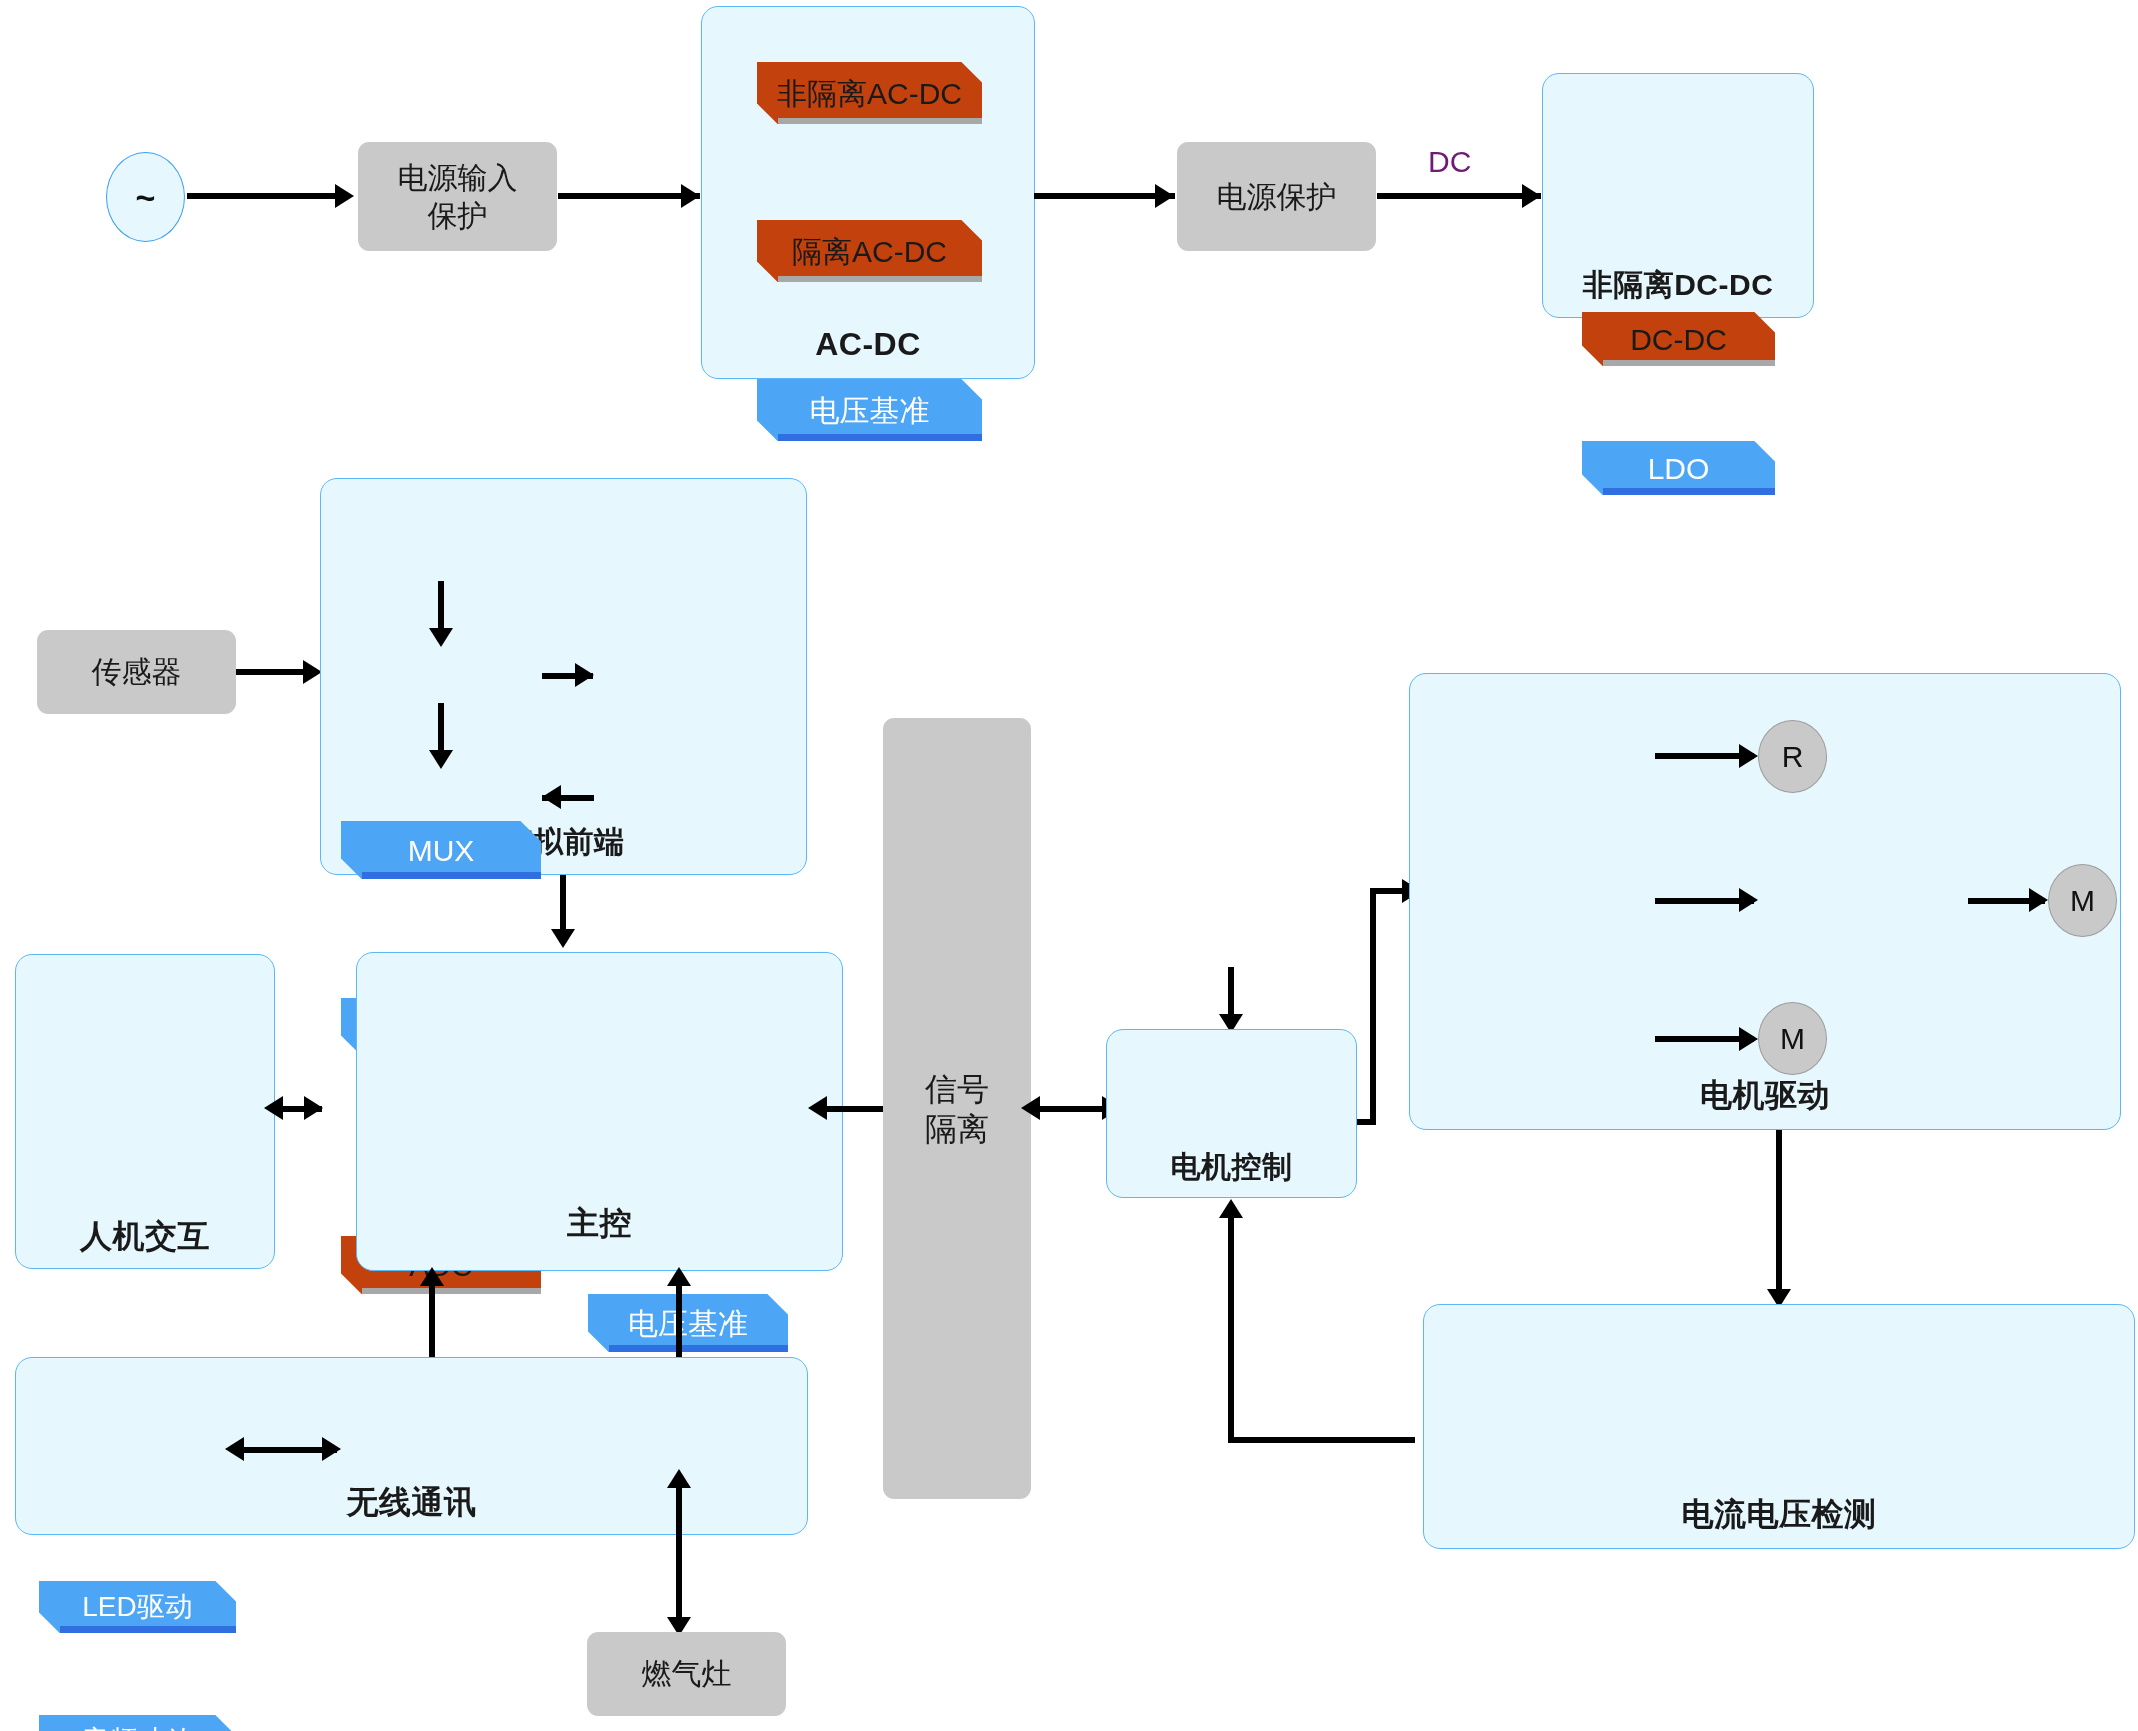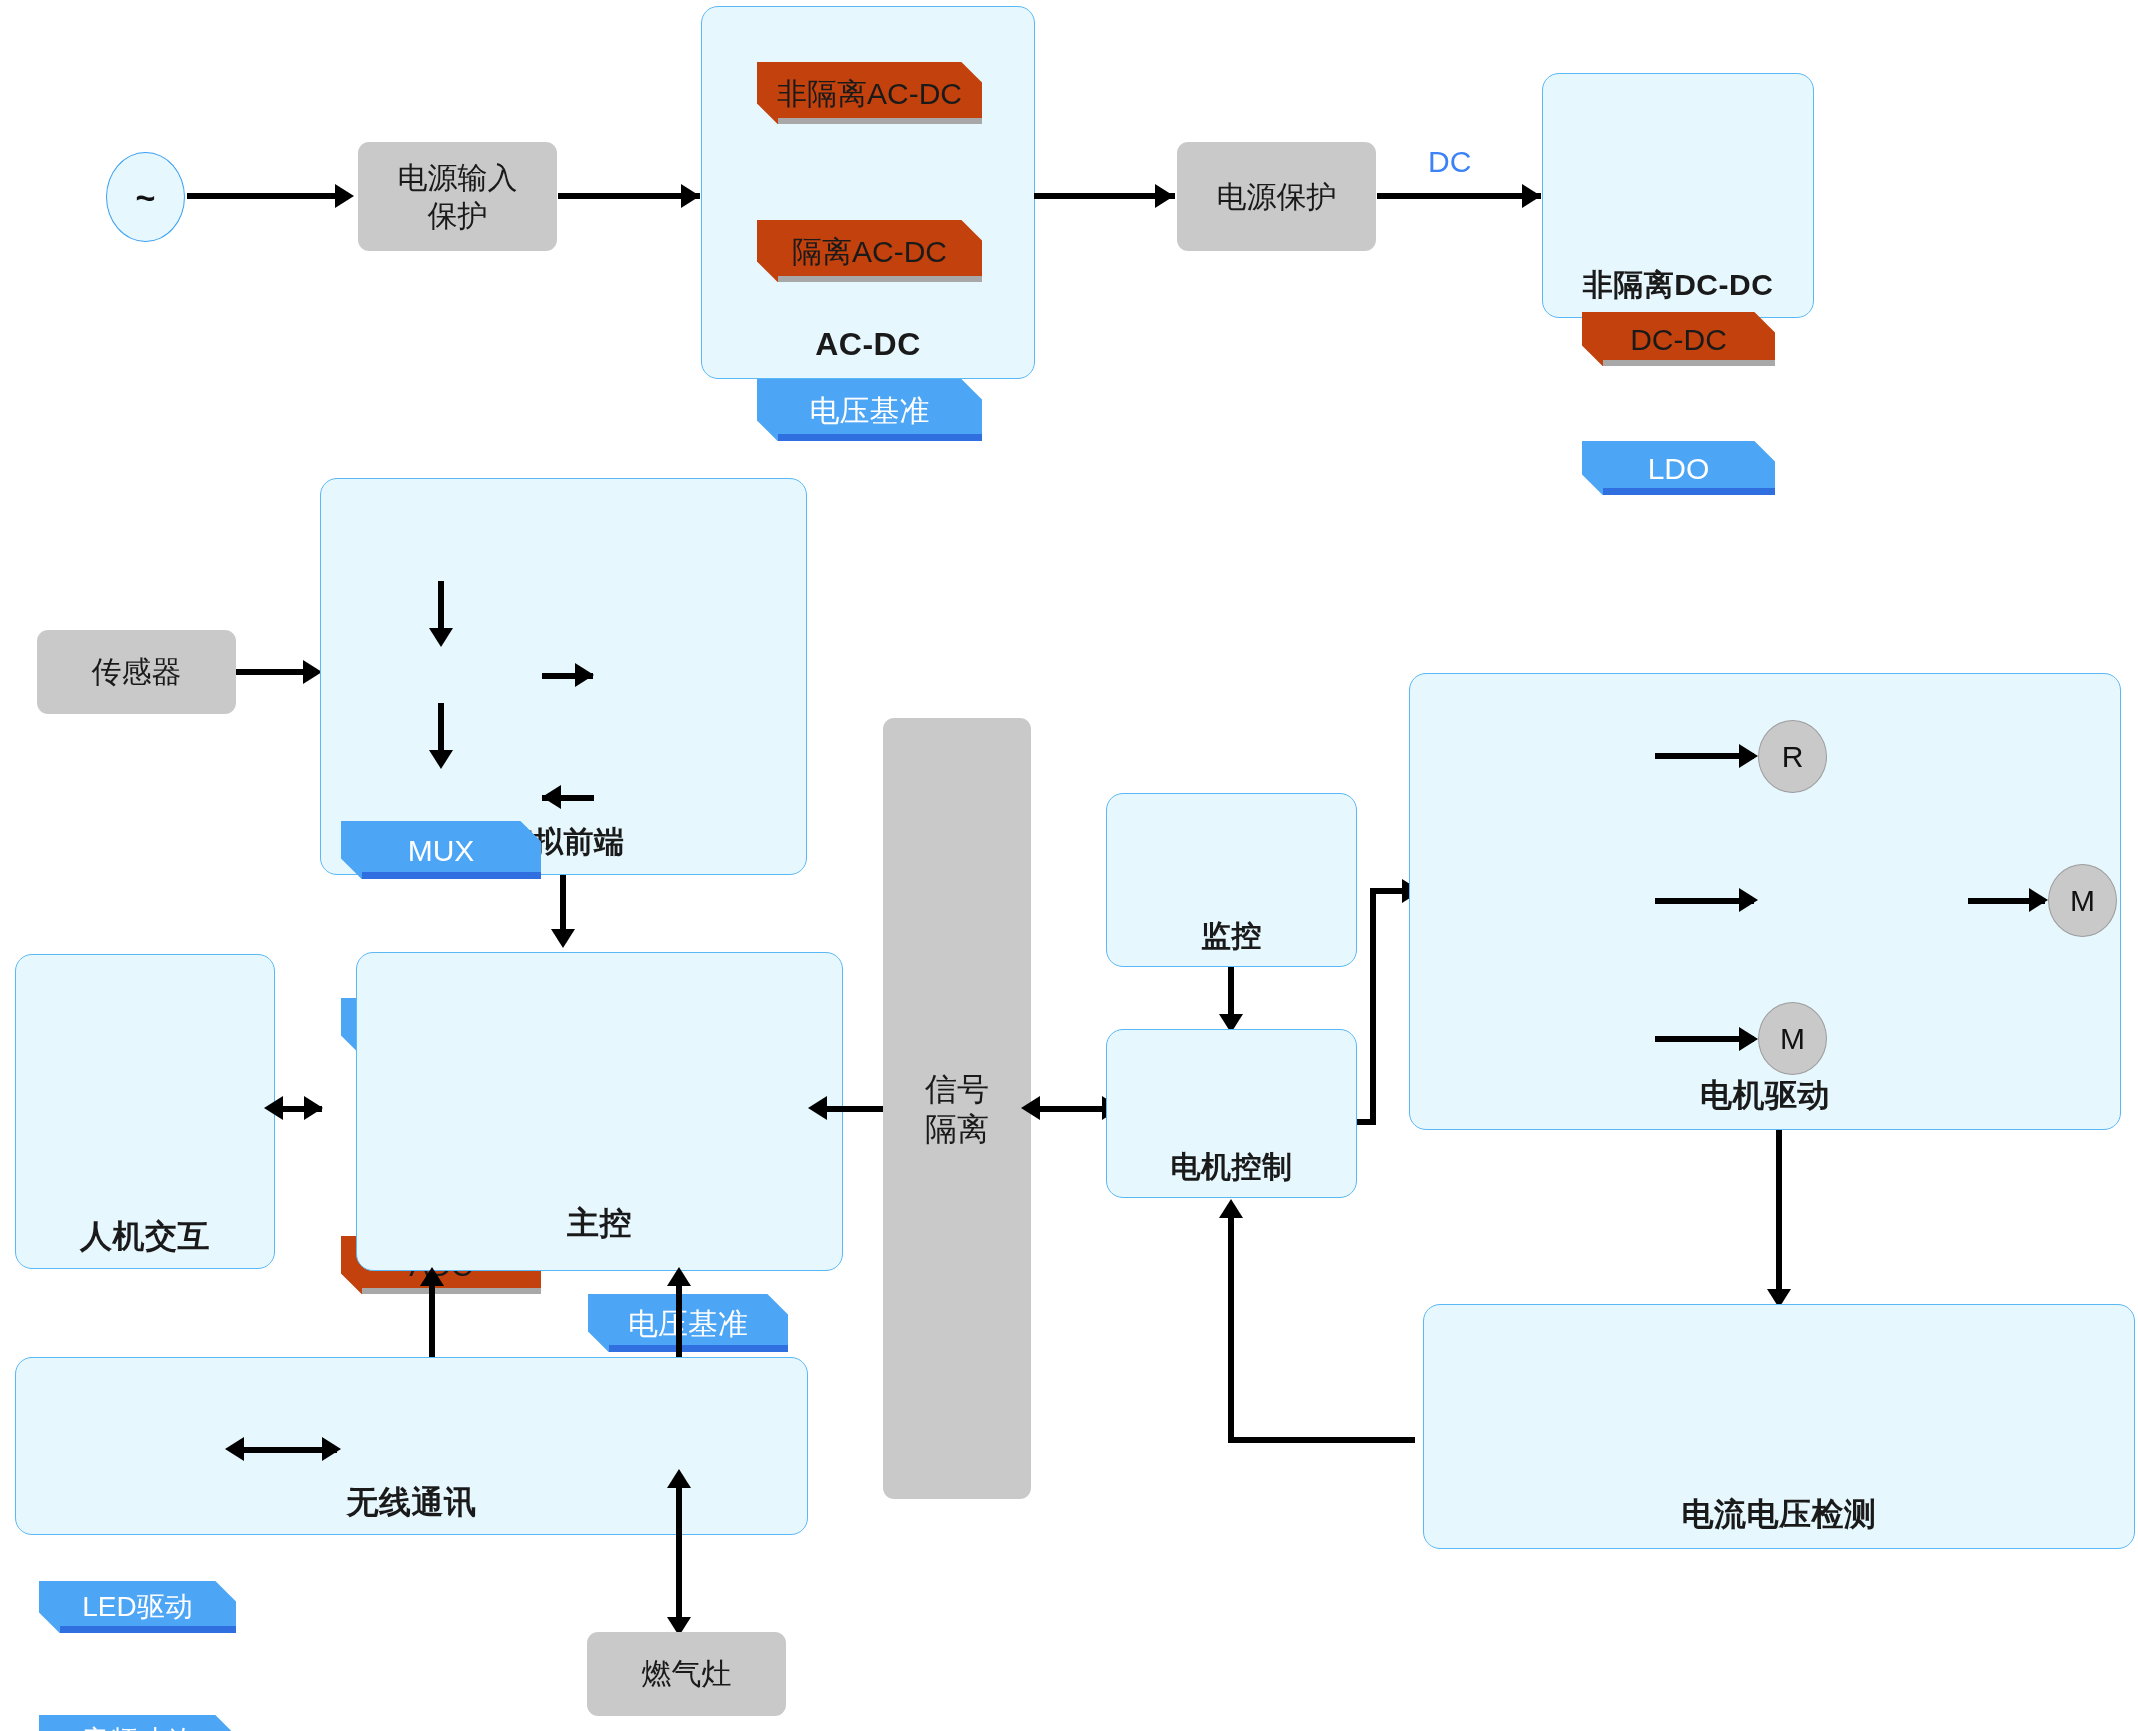--- a/index.html
+++ b/index.html
@@ -63,21 +63,21 @@
   
   .ln{background:#000;position:absolute;}
   .ln-h{height:5.6px;}
   .ln-v{width:5.6px;}
   .ar{position:absolute;width:0;height:0;}
   .ar-r{border-top:12px solid transparent;border-bottom:12px solid transparent;border-left:19px solid #000;}
   .ar-l{border-top:12px solid transparent;border-bottom:12px solid transparent;border-right:19px solid #000;}
   .ar-d{border-left:12px solid transparent;border-right:12px solid transparent;border-top:19px solid #000;}
   .ar-u{border-left:12px solid transparent;border-right:12px solid transparent;border-bottom:19px solid #000;}
 
-  .edge-label{position:absolute;color:#3b82f6;font-weight:normal;}
+  .edge-label{position:absolute;color:#701a75;font-weight:normal;}
   .fs-30{font-size:28px;}
   .fs-32{font-size:30px;}
   .fs-34{font-size:32px;}
   .fs-36{font-size:34px;}
 </style>
 </head>
 <body>
 
 <div id="stage">
 
@@ -227,23 +227,20 @@
     <div>
       <div>信号</div>
       <div>隔离</div>
     </div>
   </div>
 
   <div class="abs ln ln-h" style="left:1031px;top:1106px;width:90px;"></div>
   <div class="abs ar ar-l" style="left:1021px;top:1096px;"></div>
   <div class="abs ar ar-r" style="left:1102px;top:1096px;"></div>
 
-  <div class="abs group" style="left:1106px;top:793px;width:251px;height:174px;">
-    <div class="group-label fs-32" style="bottom:9.4px;">监控</div>
-  </div>
 
   <div class="abs ln ln-v" style="left:1228px;top:967px;height:56px;"></div>
   <div class="abs ar ar-d" style="left:1219px;top:1014px;"></div>
 
   <div class="abs group" style="left:1106px;top:1029px;width:251px;height:169px;">
     <div class="group-label fs-32" style="bottom:9.4px;">电机控制</div>
   </div>
 
   <div class="abs ln ln-h" style="left:1357px;top:1119px;width:19px;"></div>
   <div class="abs ln ln-v" style="left:1370px;top:888px;height:236px;"></div>

